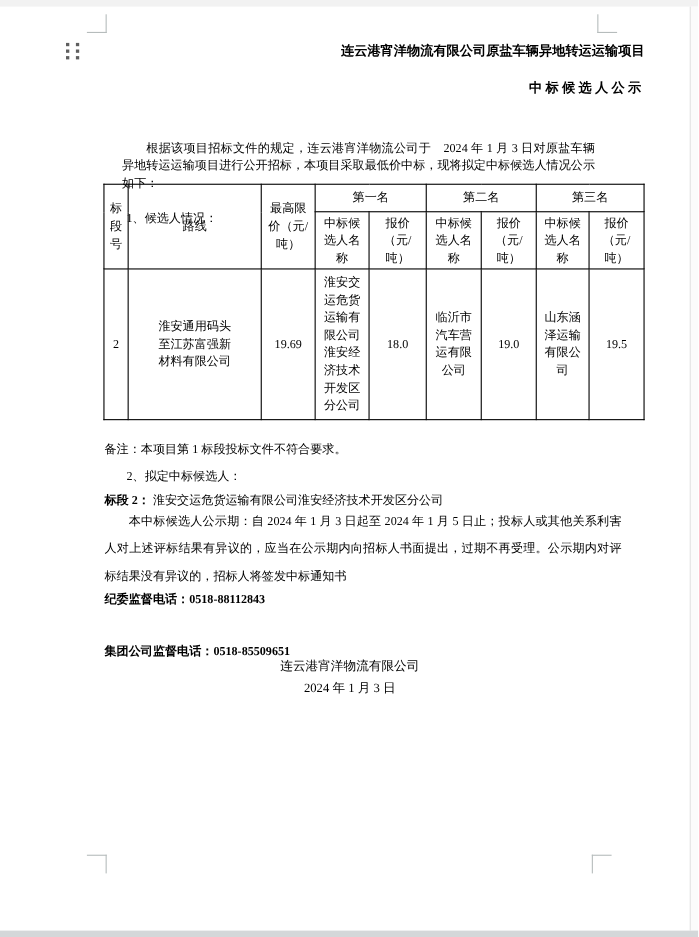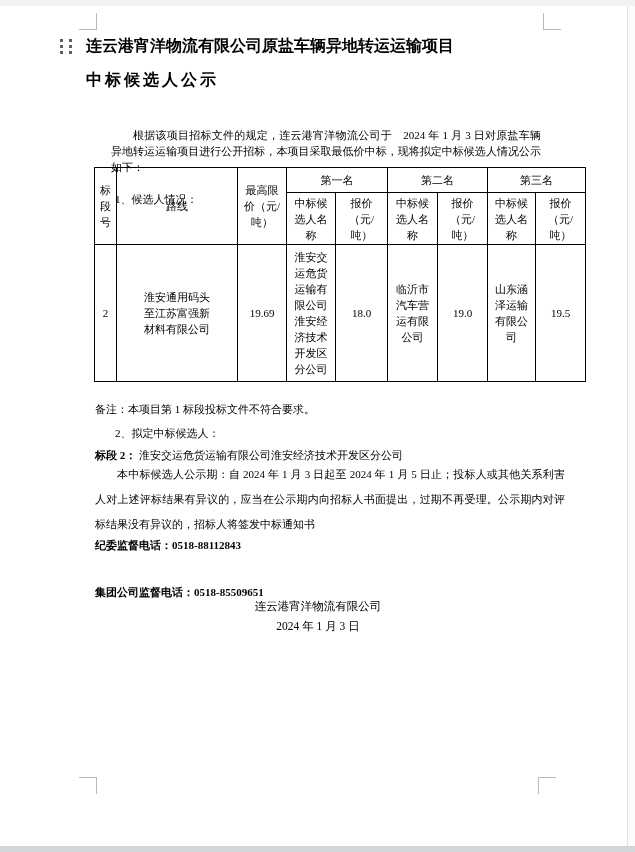--- a/index.html
+++ b/index.html
@@ -15,22 +15,22 @@
   .crop.tl{left:79px;top:13px;border-right:1px solid #b6bcbc;border-bottom:1px solid #b6bcbc;}
   .crop.tr{left:543px;top:13px;border-left:1px solid #b6bcbc;border-bottom:1px solid #b6bcbc;}
   .crop.bl{left:79px;top:777px;border-right:1px solid #b6bcbc;border-top:1px solid #b6bcbc;}
   .crop.br{left:538px;top:777px;border-left:1px solid #b6bcbc;border-top:1px solid #b6bcbc;}
 
   
   .handle{position:absolute;left:60px;top:39px;display:grid;
           grid-template-columns:3px 3px;grid-auto-rows:3px;column-gap:6px;row-gap:3px;}
   .handle i{background:#5f5f5f;display:block;}
 
-  .title{position:absolute;left:86px;width:500px;text-align:left;
-         font-weight:bold;font-size:16px;line-height:18px;}
+  .title{position:absolute;left:86px;width:500px;text-align:right;
+         font-weight:bold;font-size:12px;line-height:18px;}
   .title.t1{top:37px;}
   .title.t2{top:71px;letter-spacing:3px;}
 
   .intro-wrap{position:absolute;left:95px;top:111px;width:462px;}
   .intro-wrap p{margin:16px;font-size:11px;line-height:16px;text-align:justify;
                 text-indent:22px;word-break:break-all;}
   .sec1{margin:2px 0 0 20px;font-size:11px;line-height:16px;}
 
   table.cand{position:absolute;left:94px;top:167px;width:491px;border-collapse:collapse;
              table-layout:fixed;font-size:11px;line-height:16px;}

